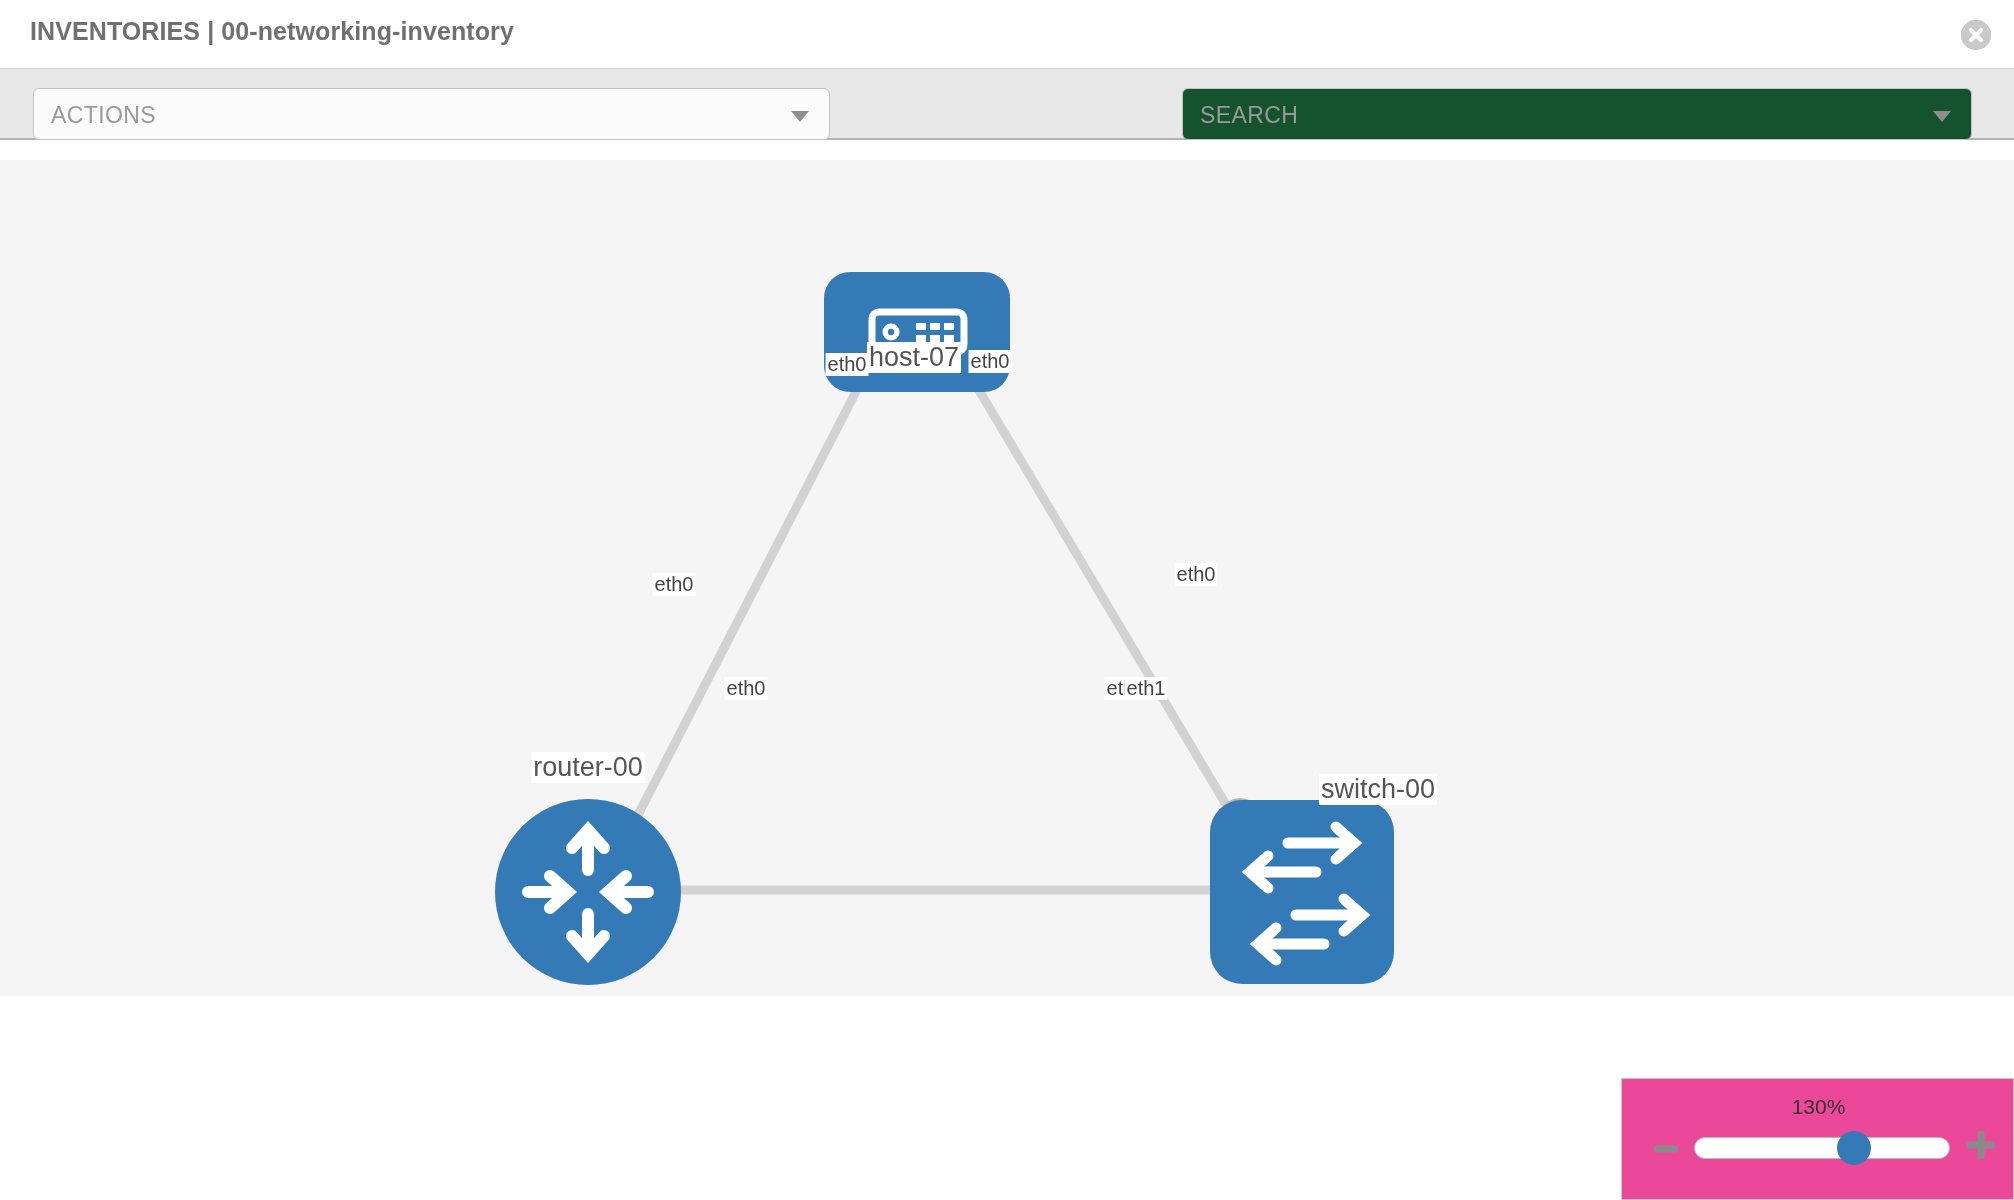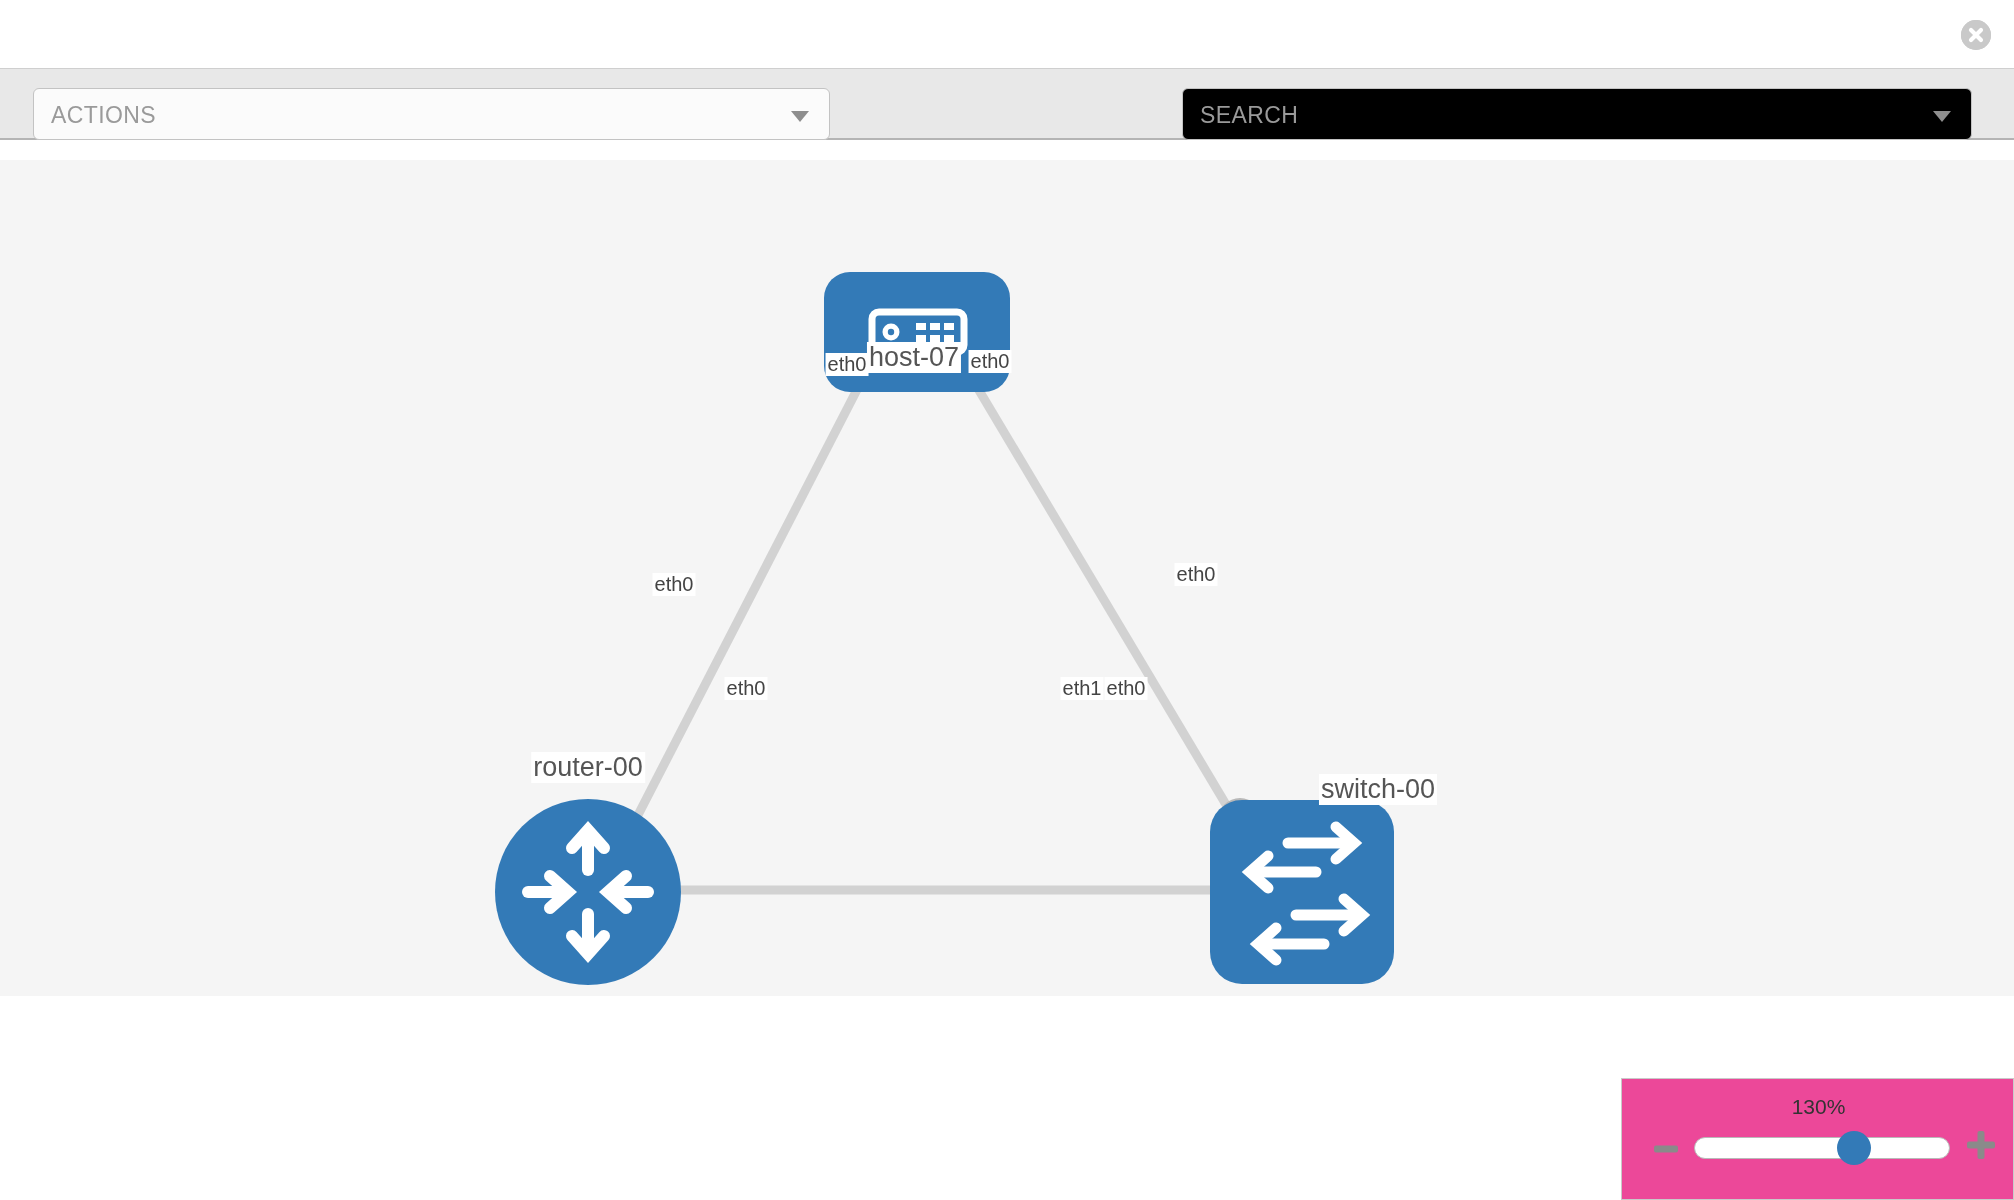--- a/index.html
+++ b/index.html
@@ -100,21 +100,21 @@
   .tool-icon svg { display: block; }
   #wrench-icon { left: 1045px; top: 92px; }
   #key-icon    { left: 1115px; top: 92px; }
 
   .search-box {
     position: absolute;
     left: 1182px;
     top: 19px;
     width: 790px;
     height: 52px;
-    background: #000000;
+    background: #14532d;
     border: 1px solid #c3c3c3;
     border-radius: 6px;
     box-sizing: border-box;
   }
   .search-label {
     position: absolute;
     left: 17px;
     top: 13px;
     font-size: 23px;
     color: #9a9a9a;
@@ -205,20 +205,21 @@
     background: #337ab7;
     cursor: pointer;
   }
 </style>
 </head>
 <body>
 
 <div id="app">
 
   <div class="header">
+    <div class="header-title">INVENTORIES | 00-networking-inventory</div>
 
     <div class="close-btn">
       <svg width="30" height="30" viewBox="0 0 30 30">
         <circle cx="15" cy="15" r="15" fill="#c9c9c9"></circle>
         <path d="M10 10 L20 20 M20 10 L10 20" stroke="#ffffff" stroke-width="4.2" stroke-linecap="round"></path>
       </svg>
     </div>
   </div>
 
   <div class="toolbar">
@@ -329,21 +330,21 @@
     <span class="iface-label" style="left:990px; top:190px;">eth0</span>
 
     <span class="iface-label" style="left:674px; top:413px;">eth0</span>
 
     <span class="iface-label" style="left:1196px; top:403px;">eth0</span>
 
     <span class="iface-label" style="left:746px; top:517px;">eth0</span>
 
     <span class="iface-label" style="left:1126px; top:517px;">eth0</span>
 
-    <span class="iface-label" style="left:1082px; top:517px;">eth1</span>
+    <span class="iface-label" style="left:1146px; top:517px;">eth1</span>
 
     <span class="node-label" style="left:914px; top:182px;">host-07</span>
 
     <span class="node-label" style="left:588px; top:592px;">router-00</span>
 
     <span class="node-label" style="left:1378px; top:614px;">switch-00</span>
   </div>
 
   <div class="zoom-panel">
     <div class="zoom-value">130%</div>

